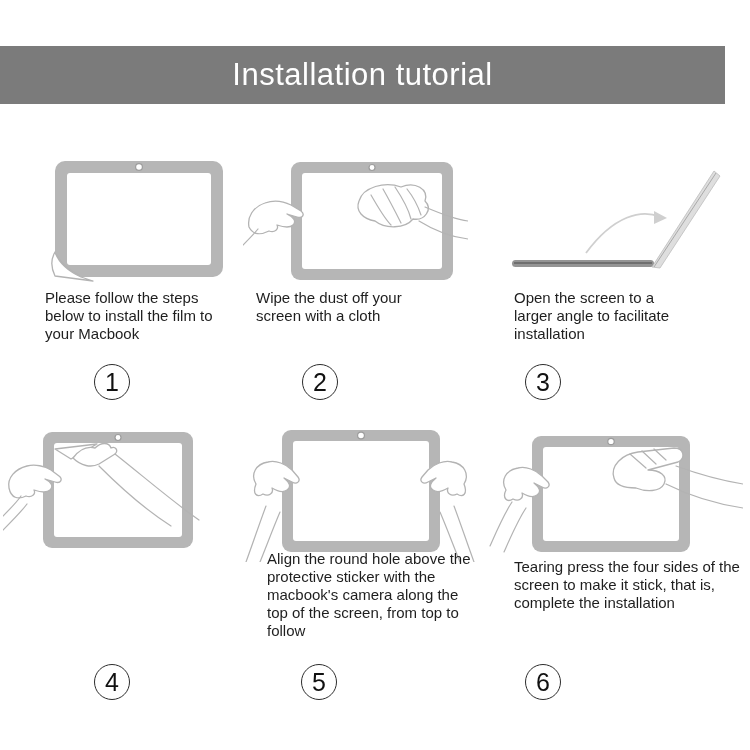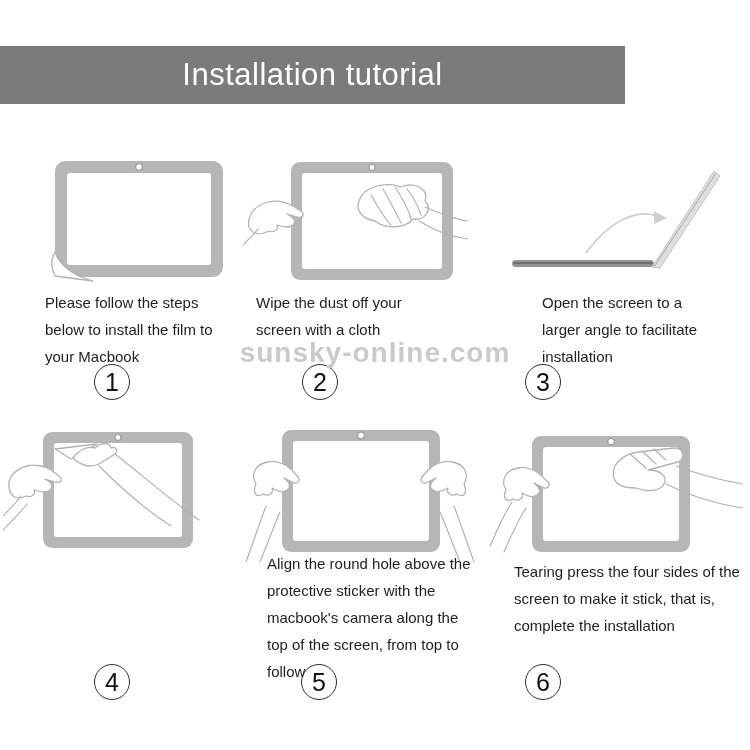--- a/index.html
+++ b/index.html
@@ -1,43 +1,43 @@
 <!DOCTYPE html>
 <html style="--header_bg: #7b7b7b; --header_text: #ffffff; --frame: #b6b6b6; --line: #b3b3b3; --watermark: #cacaca;"><head>
 <meta charset="utf-8">
 <style>
   * { margin:0; padding:0; box-sizing:border-box; }
   html,body { background:#ffffff; }
   body { font-family:"Liberation Sans", sans-serif; }
   .canvas { position:relative; width:750px; height:750px; background:#fff; overflow:hidden; margin:0 auto; }
 
-  .header { position:absolute; left:0; top:46px; width:625px; height:58px;
+  .header { position:absolute; left:0; top:46px; width:725px; height:58px;
             background:var(--header_bg,#7b7b7b); display:flex; align-items:center; justify-content:center; }
   .header span { color:var(--header_text,#ffffff); font-size:31px; letter-spacing:.5px; }
 
   .watermark { position:absolute; top:337px; left:50%; transform:translateX(-50%);
                font-size:28px; font-weight:bold; color:var(--watermark,#cacaca);
                letter-spacing:1px; white-space:nowrap; z-index:5; }
 
   .illus { position:absolute; }
-  .desc  { position:absolute; font-size:15px; line-height:27px; color:#1e1e1e; }
+  .desc  { position:absolute; font-size:15px; line-height:18px; color:#1e1e1e; }
   .num   { position:absolute; width:36px; height:36px; border:1.6px solid #2d2d2d; border-radius:50%;
            display:flex; align-items:center; justify-content:center; font-size:25px; color:#111; background:#fff0; }
 
   
   .i1 { left:35;  left:35px;  top:155px; width:200px; height:130px; }
   .i2 { left:243px; top:157px; width:225px; height:130px; }
   .i3 { left:498px; top:157px; width:235px; height:130px; }
   .i4 { left:3px;   top:424px; width:235px; height:135px; }
   .i5 { left:240px; top:422px; width:240px; height:140px; }
   .i6 { left:488px; top:426px; width:255px; height:135px; }
 
   .d1 { left:45px;  top:289px; width:172px; }
   .d2 { left:256px; top:289px; width:178px; }
-  .d3 { left:514px; top:289px; width:182px;margin-left:28px; }
+  .d3 { left:514px; top:289px; width:182px; }
   .d4 { left:38px;  top:558px; width:168px; }
   .d5 { left:267px; top:550px; width:208px; }
   .d6 { left:514px; top:558px; width:228px; }
 
   .n1 { left:94px;  top:364px; }
   .n2 { left:302px; top:364px; }
   .n3 { left:525px; top:364px; }
   .n4 { left:94px;  top:664px; }
   .n5 { left:301px; top:664px; }
   .n6 { left:525px; top:664px; }
@@ -146,15 +146,14 @@
   <div class="num n4">
       <span>4</span>
     </div>
   <div class="num n5">
       <span>5</span>
     </div>
   <div class="num n6">
       <span>6</span>
     </div>
 
-  <div class="watermark">sunsky-online.com</div>
 
 </div>
 
 </body></html>

